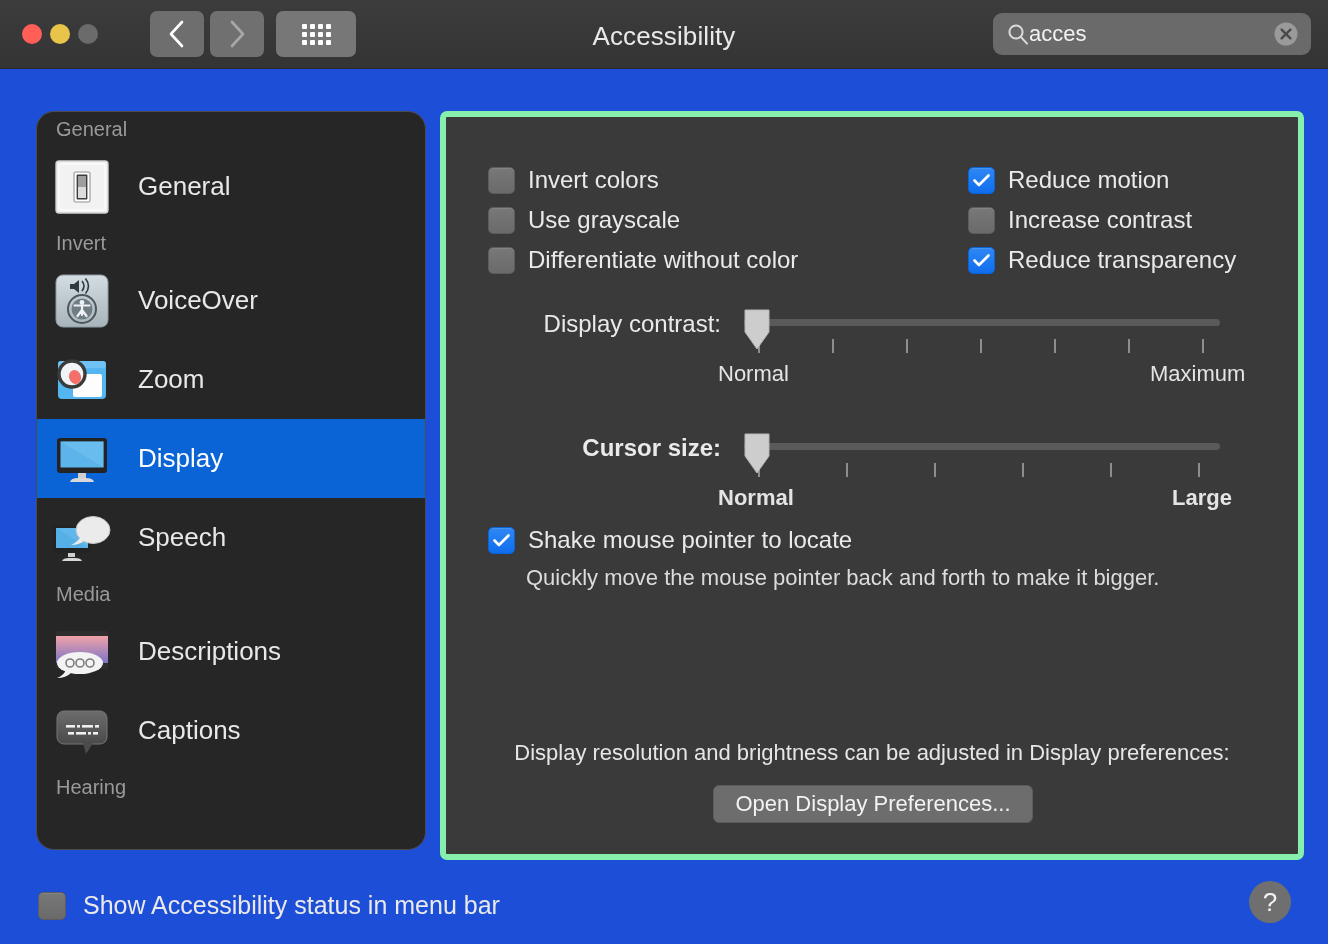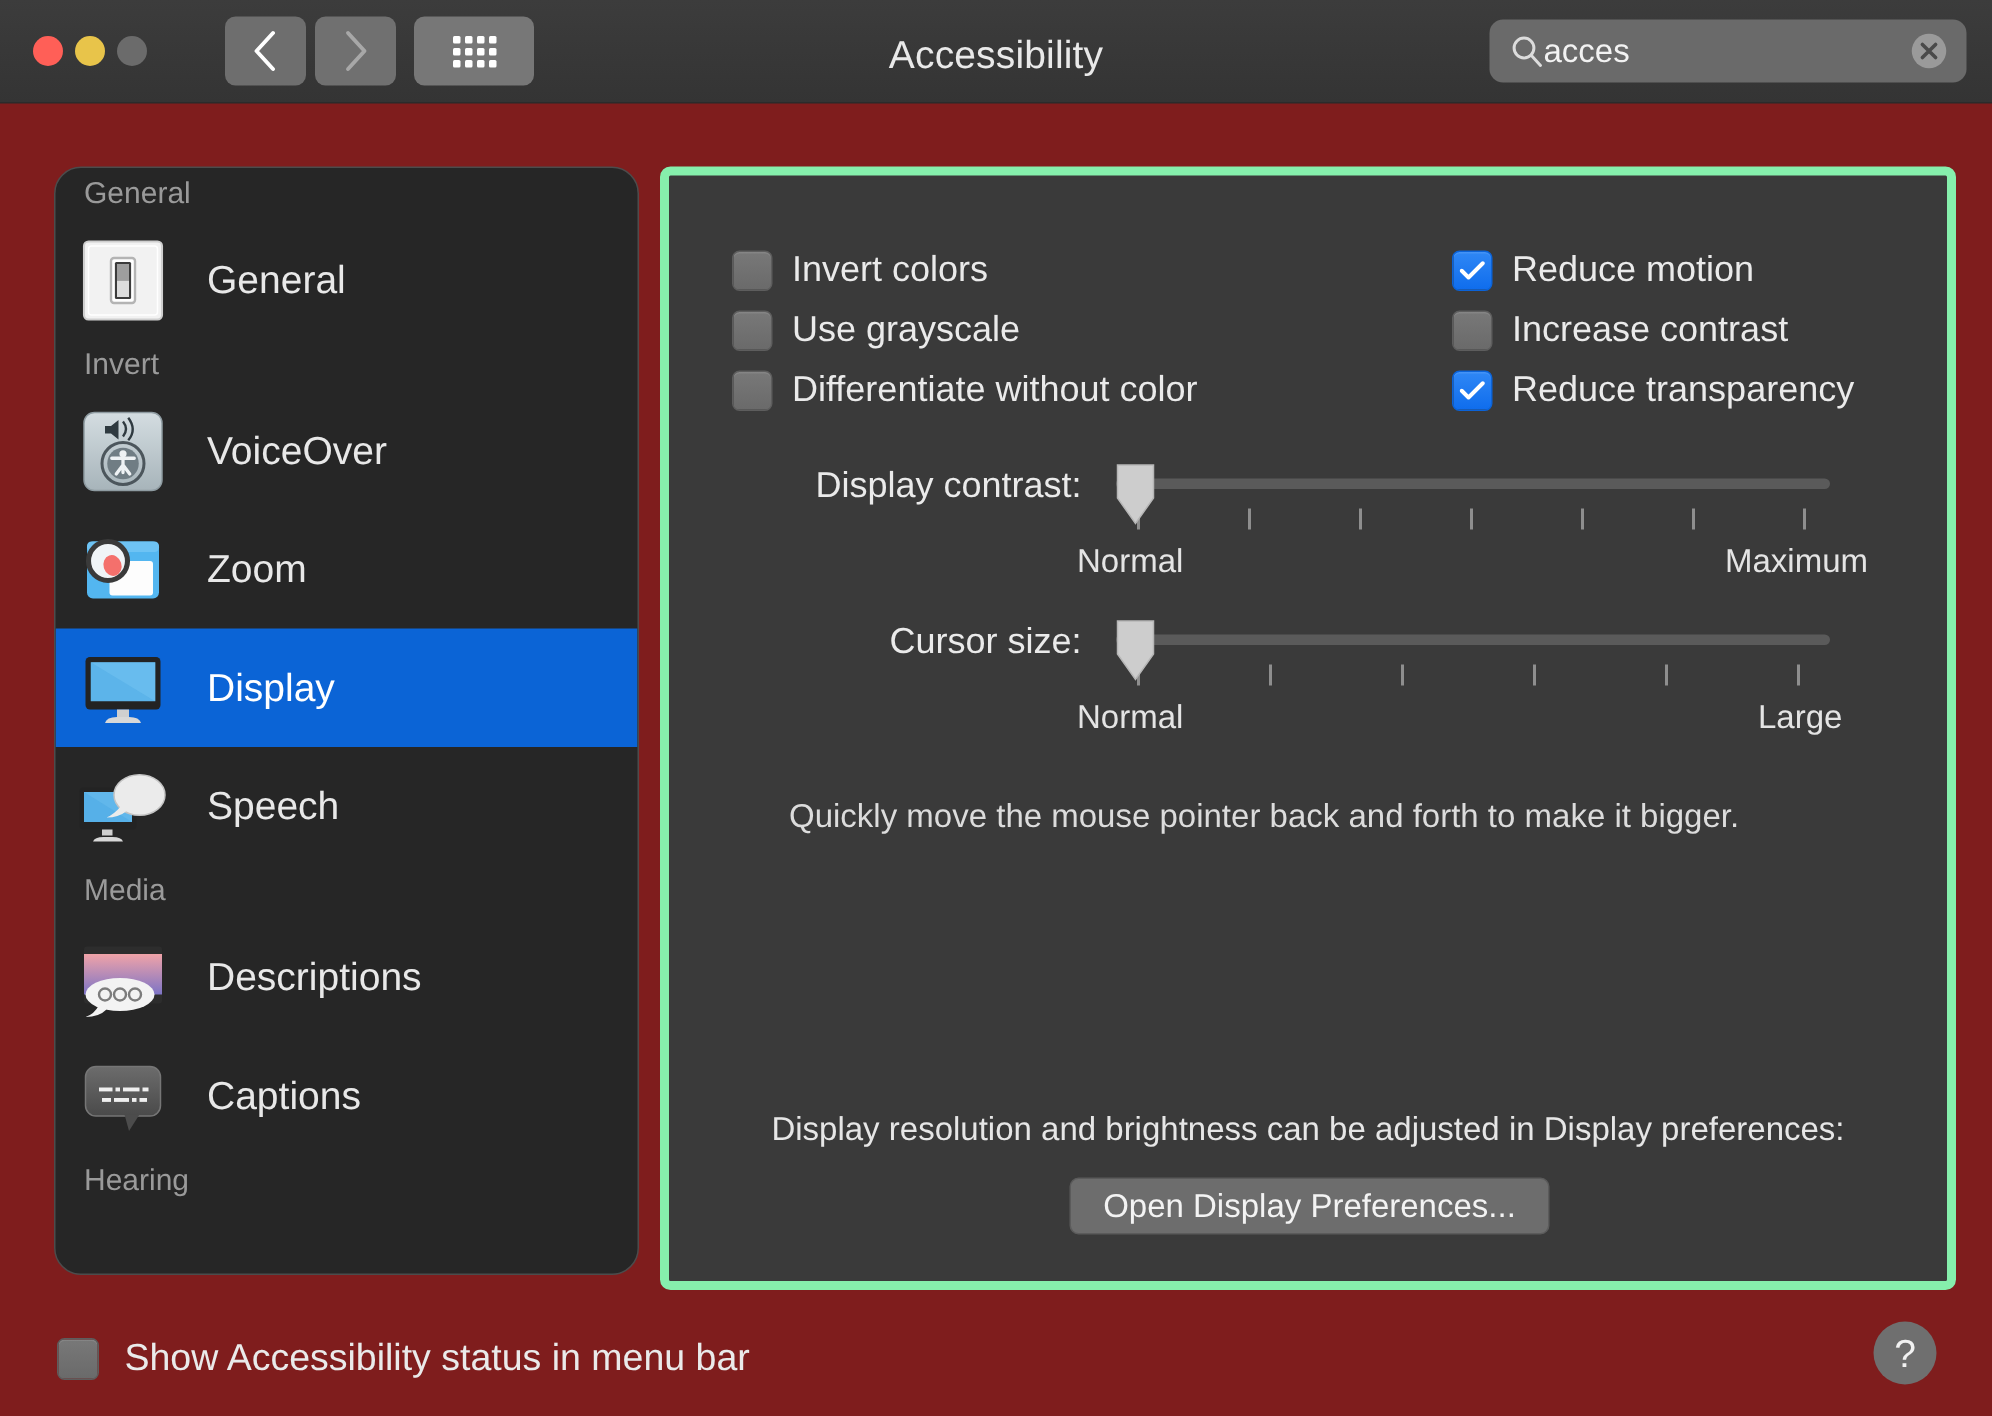--- a/index.html
+++ b/index.html
@@ -3,21 +3,21 @@
 <meta charset="utf-8">
 <style>
   html, body {
     margin: 0; padding: 0;
     width: 1328px; height: 944px;
     background: #343434;
     font-family: "Liberation Sans", sans-serif;
     overflow: hidden;
     -webkit-font-smoothing: antialiased;
   }
-  .window { position: relative; width: 1328px; height: 944px; background: #7f1d1d; }
+  .window { position: relative; width: 1328px; height: 944px; background: #1d4ed8; }
 
   
   .titlebar {
     position: absolute; top: 0; left: 0; width: 1328px; height: 68px;
     background: linear-gradient(to bottom, #3c3c3c 0%, #343434 100%);
     border-bottom: 1px solid #2b2b2b;
   }
   .traffic { position: absolute; top: 24px; left: 22px; display: flex; gap: 8px; }
   .tl { width: 20px; height: 20px; border-radius: 50%; }
   .tl.red { background: #ff5f57; }
@@ -411,41 +411,49 @@
       </div>
       <span class="thumb" style="left:296px; top:0px;">
         <svg width="30" height="46" viewBox="0 0 30 46">
           <path d="M3 3 h24 v22 l-12 17 l-12 -17 z" fill="#cdcdcd" stroke="#b6b6b6" stroke-width="1"></path>
         </svg>
       </span>
       <span class="endcap" style="left:272px; top:54px;">Normal</span>
       <span class="endcap" style="left:704px; top:54px;">Maximum</span>
     </div>
 
-    <div class="slider-block" style="left:0; top:294px; width:852px; height:80px;">
+    <div class="slider-block" style="left:0; top:314px; width:852px; height:80px;font-weight:bold;">
       <span class="slider-label" style="left:20px; top:3px; width:255px;">Cursor size:</span>
       <div class="track" style="left:298px; top:12px; width:476px;"></div>
       <div class="ticks" style="left:298px; top:32px; width:476px;">
         <i style="left:102px"></i>
           <i style="left:190px"></i>
           <i style="left:278px"></i>
         <i style="left:366px"></i>
           <i style="left:454px"></i>
           <i style="left:14px"></i>
       </div>
       <span class="thumb" style="left:296px; top:0px;">
         <svg width="30" height="46" viewBox="0 0 30 46">
           <path d="M3 3 h24 v22 l-12 17 l-12 -17 z" fill="#cdcdcd" stroke="#b6b6b6" stroke-width="1"></path>
         </svg>
       </span>
       <span class="endcap" style="left:272px; top:54px;">Normal</span>
       <span class="endcap" style="left:726px; top:54px;">Large</span>
     </div>
 
     <div class="shake">
+      <div class="cbrow">
+        <span class="cbox on">
+          <svg class="tick" width="17" height="13" viewBox="0 0 17 13">
+            <path d="M1.5 6.5 L6 11 L15.5 1.5" stroke="#ffffff" stroke-width="2.6" fill="none" stroke-linecap="round" stroke-linejoin="round"></path>
+          </svg>
+        </span>
+        <span class="cblabel">Shake mouse pointer to locate</span>
+      </div>
       <div class="shake-desc">Quickly move the mouse pointer back and forth to make it bigger.</div>
     </div>
 
     <div class="footnote">Display resolution and brightness can be adjusted in Display preferences:</div>
 
     <div class="openbtn">Open Display Preferences...</div>
   </div>
 
   <div class="bottombar">
     <div class="statusrow">

